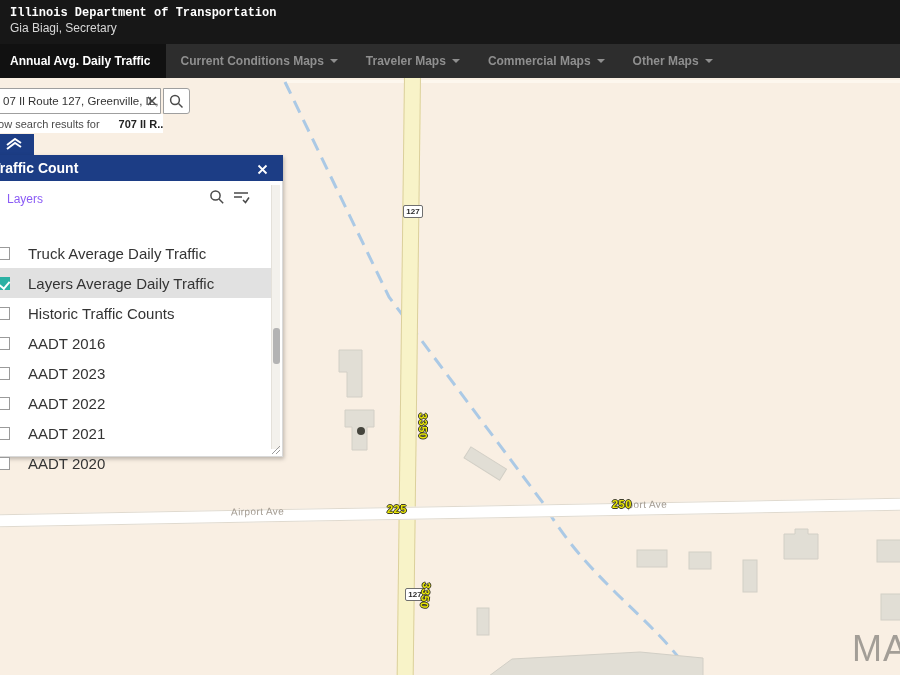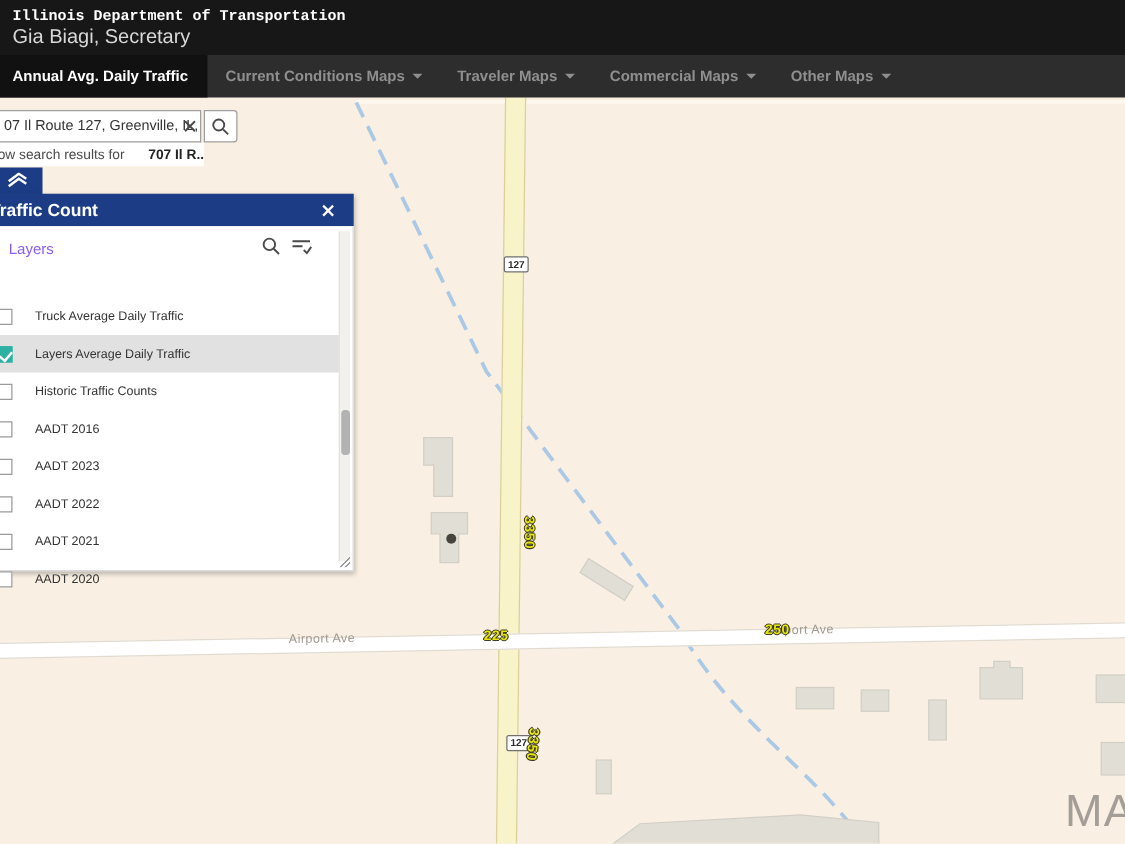--- a/index.html
+++ b/index.html
@@ -2,21 +2,21 @@
 <html><head>
 <meta charset="utf-8">
 <style>
   * { margin:0; padding:0; box-sizing:border-box; }
   html,body { width:900px; height:675px; overflow:hidden; }
   body { font-family:"Liberation Sans","DejaVu Sans",sans-serif; position:relative; background:#f9efe3; }
 
   
   .topbar { position:absolute; left:0; top:0; width:900px; height:44px; background:#171717; z-index:30; }
   .topbar .agency { position:absolute; left:10px; top:6px; color:#fff; font-size:12px; font-weight:bold;font-family:Liberation Mono, monospace; }
-  .topbar .secretary { position:absolute; left:10px; top:21px; color:#d8d8d8; font-size:16px; }
+  .topbar .secretary { position:absolute; left:10px; top:21px; color:#d8d8d8; font-size:12px; }
 
   
   .navbar { position:absolute; left:0; top:44px; width:900px; height:34px; background:#2d2d2d; z-index:30; display:flex; align-items:stretch; }
   .nav-tab { display:flex; align-items:center; font-size:12px; font-weight:bold; color:#8f8f8f; padding:12px 14px; cursor:pointer; }
   .nav-tab.active { background:#111; color:#fff; padding:0 16px 0 10px; }
   .caret { display:inline-block; width:0; height:0; border-left:4px solid transparent; border-right:4px solid transparent; border-top:4px solid #8f8f8f; margin-left:6px; }
 
   
   .map { position:absolute; left:0; top:78px; width:900px; height:597px; background:#f9efe3; overflow:hidden; z-index:1; }
   .map svg.shapes { position:absolute; left:0; top:0; z-index:1; }
@@ -71,21 +71,21 @@
   .layers-heading { position:absolute; left:26px; top:11px; font-size:12px; color:#8b5cf6; }
   .panel-tools { position:absolute; right:32px; top:8px; display:flex; gap:7px; }
   .panel-tools .tool { width:17px; height:17px; cursor:pointer; }
   .layer-rows { position:absolute; left:0; top:57px; width:292px; }
   .layer-row { height:30px; display:flex; align-items:center; cursor:pointer; }
   .layer-row.checked { background:#e1e1e1; }
   .checkbox { width:13px; height:13px; border:1px solid #9a9a9a; background:#fff; margin-left:16px; flex:none; position:relative; }
   .layer-row.checked .checkbox { background:#2cb1a4; border-color:#2cb1a4; }
   .layer-row.checked .checkbox::after { content:""; position:absolute; left:3px; top:1px; width:5px; height:8px;
       border:solid #fff; border-width:0 2px 2px 0; transform:rotate(40deg); }
-  .layer-label { margin-left:18px; font-size:10px; color:#343434; }
+  .layer-label { margin-left:18px; font-size:15px; color:#343434; }
   .scrollbar { position:absolute; right:2px; top:4px; width:9px; height:264px; background:#f3f1ec; border-left:1px solid #e4e1da; }
   .scroll-thumb { position:absolute; left:1px; top:143px; width:7px; height:36px; background:#b3b3b3; border-radius:3px; }
   .resize-handle { position:absolute; right:2px; bottom:2px; width:10px; height:10px; cursor:nwse-resize;
       background:repeating-linear-gradient(135deg, transparent 0 2px, #9a9a9a 2px 3px); clip-path:polygon(100% 0, 100% 100%, 0 100%); }
 
   .icon-stroke { stroke:#4a4a4a; stroke-width:1.5; fill:none; }
 </style>
 </head>
 <body>
 

